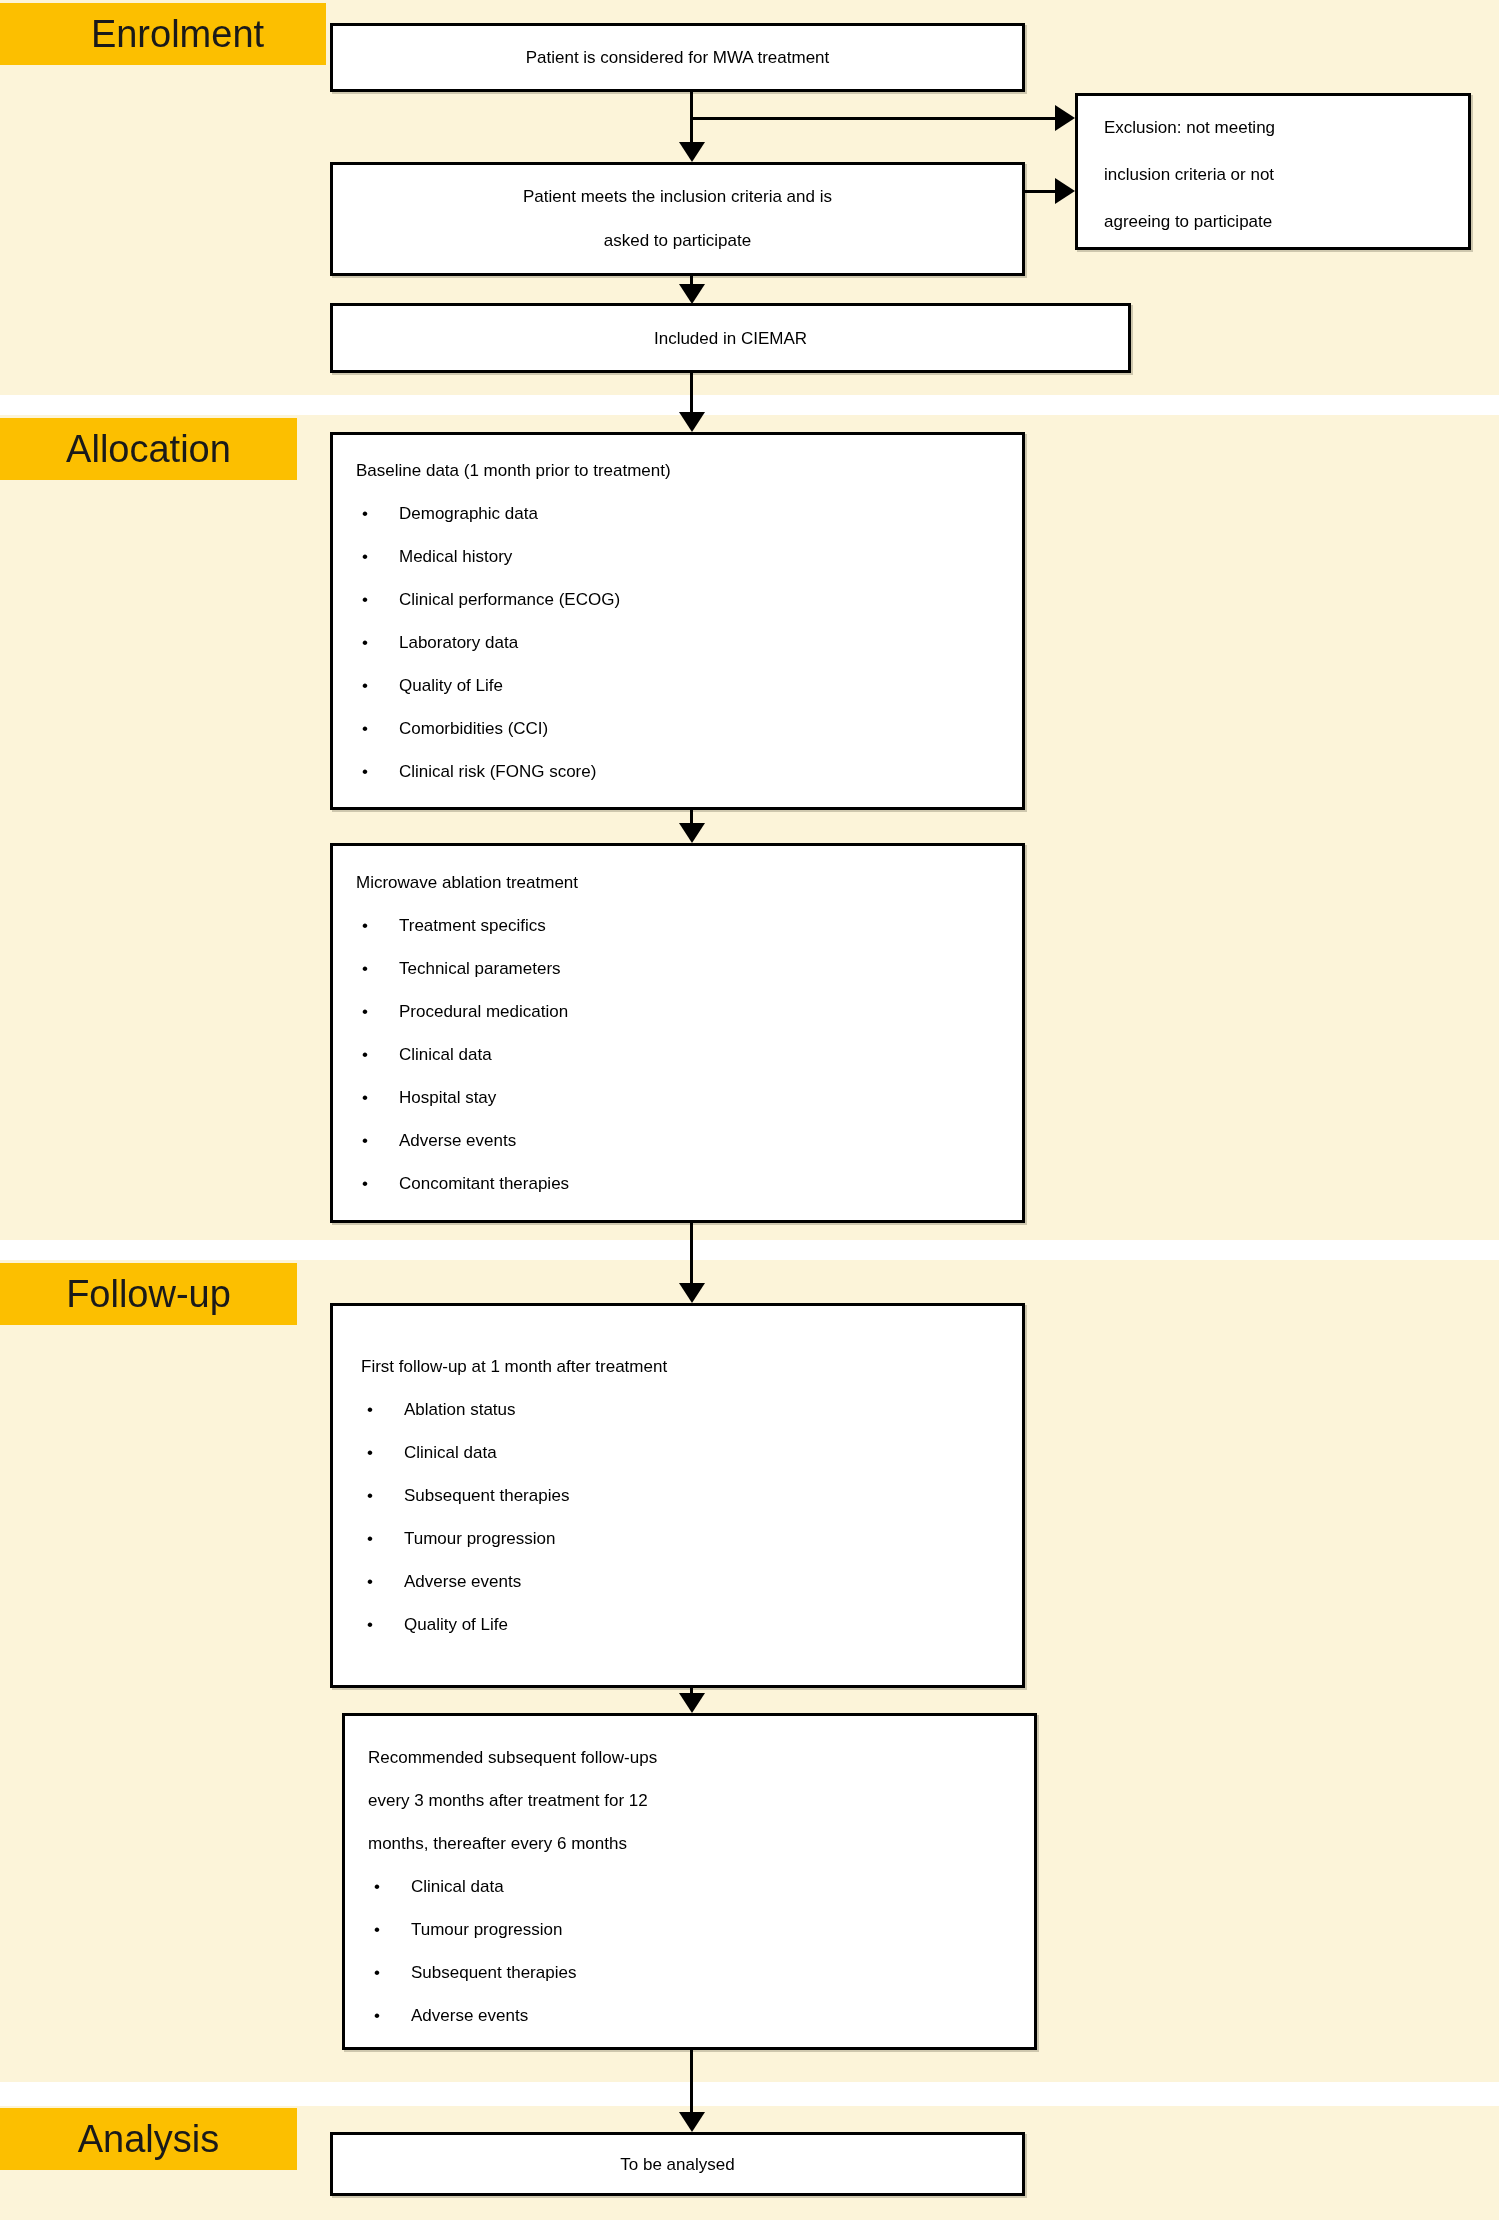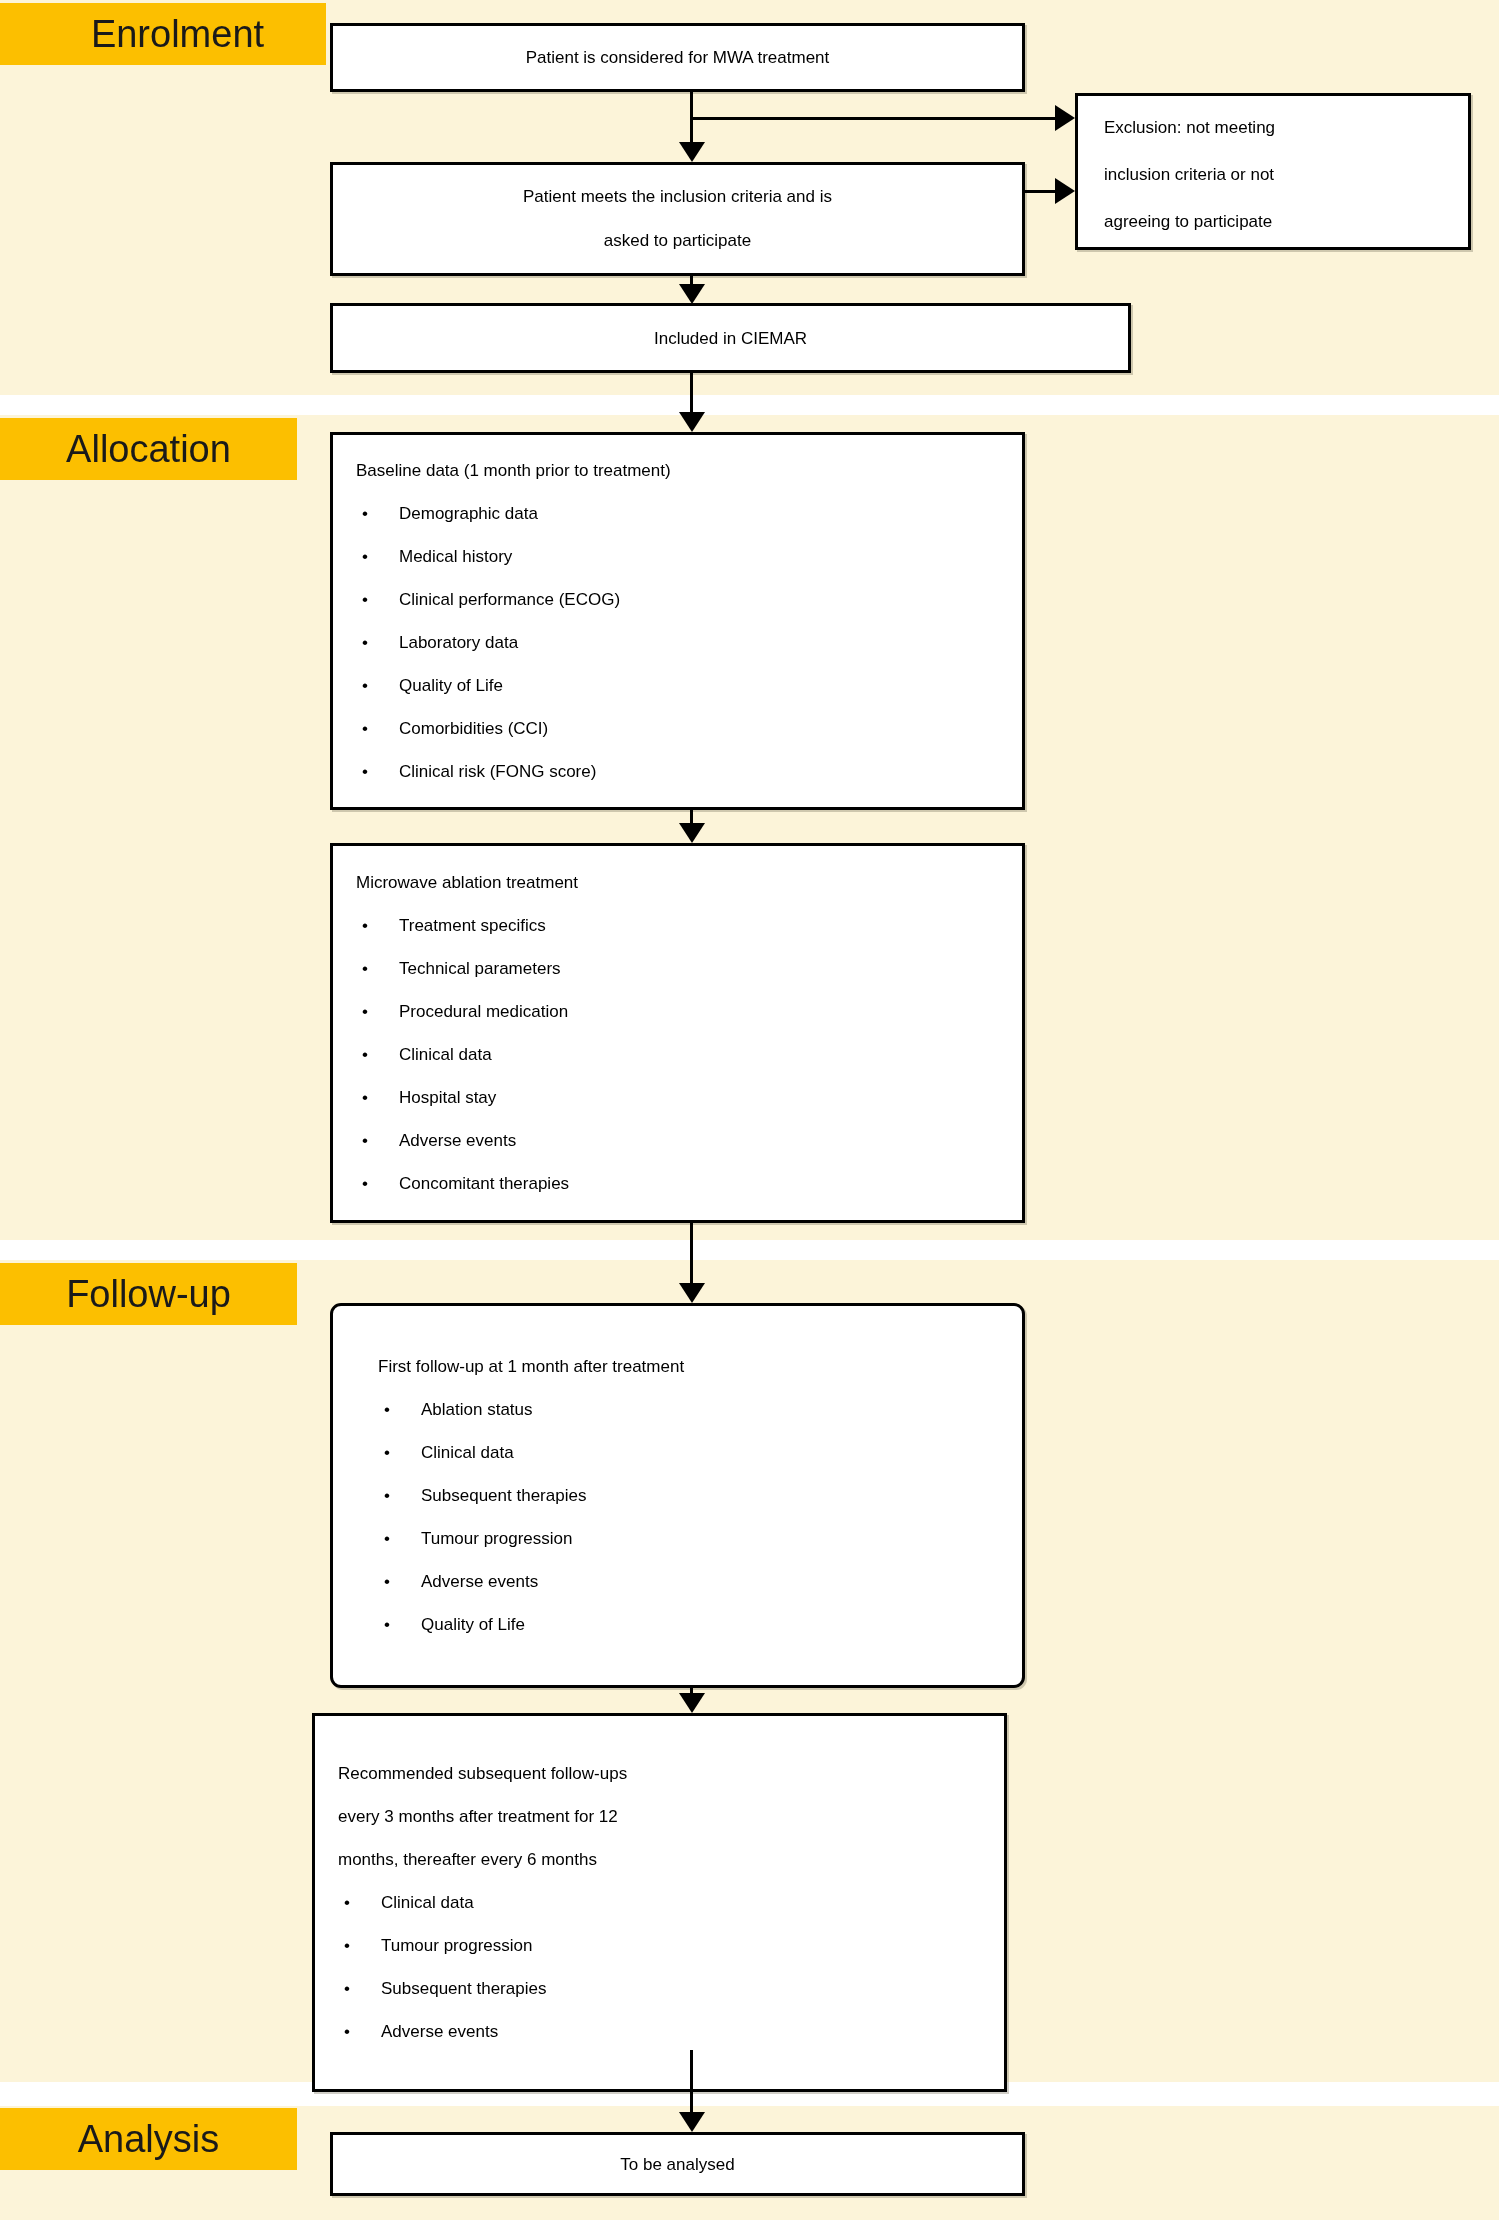--- a/index.html
+++ b/index.html
@@ -137,33 +137,33 @@
       <li>Treatment specifics</li>
       <li>Technical parameters</li>
       <li>Procedural medication</li>
       <li>Clinical data</li>
       <li>Hospital stay</li>
       <li>Adverse events</li>
       <li>Concomitant therapies</li>
     </ul>
   </div>
 
-  <div class="fbox listbox" style="left:330px; top:1303px; width:695px; height:385px; padding-left:45px;border-radius:11px;">
+  <div class="fbox listbox" style="left:330px; top:1303px; width:695px; height:385px; padding-left:28px;">
     <div class="box-title">First follow-up at 1 month after treatment</div>
     <ul>
       <li>Ablation status</li>
       <li>Clinical data</li>
       <li>Subsequent therapies</li>
       <li>Tumour progression</li>
       <li>Adverse events</li>
       <li>Quality of Life</li>
     </ul>
   </div>
 
-  <div class="fbox listbox" style="left:312px; top:1713px; width:695px; height:379px;">
+  <div class="fbox listbox" style="left:342px; top:1713px; width:695px; height:337px;justify-content:flex-end;">
     <div class="box-title multiline">Recommended subsequent follow-ups
 every 3 months after treatment for 12
 months, thereafter every 6 months</div>
     <ul>
       <li>Clinical data</li>
       <li>Tumour progression</li>
       <li>Subsequent therapies</li>
       <li>Adverse events</li>
     </ul>
   </div>

